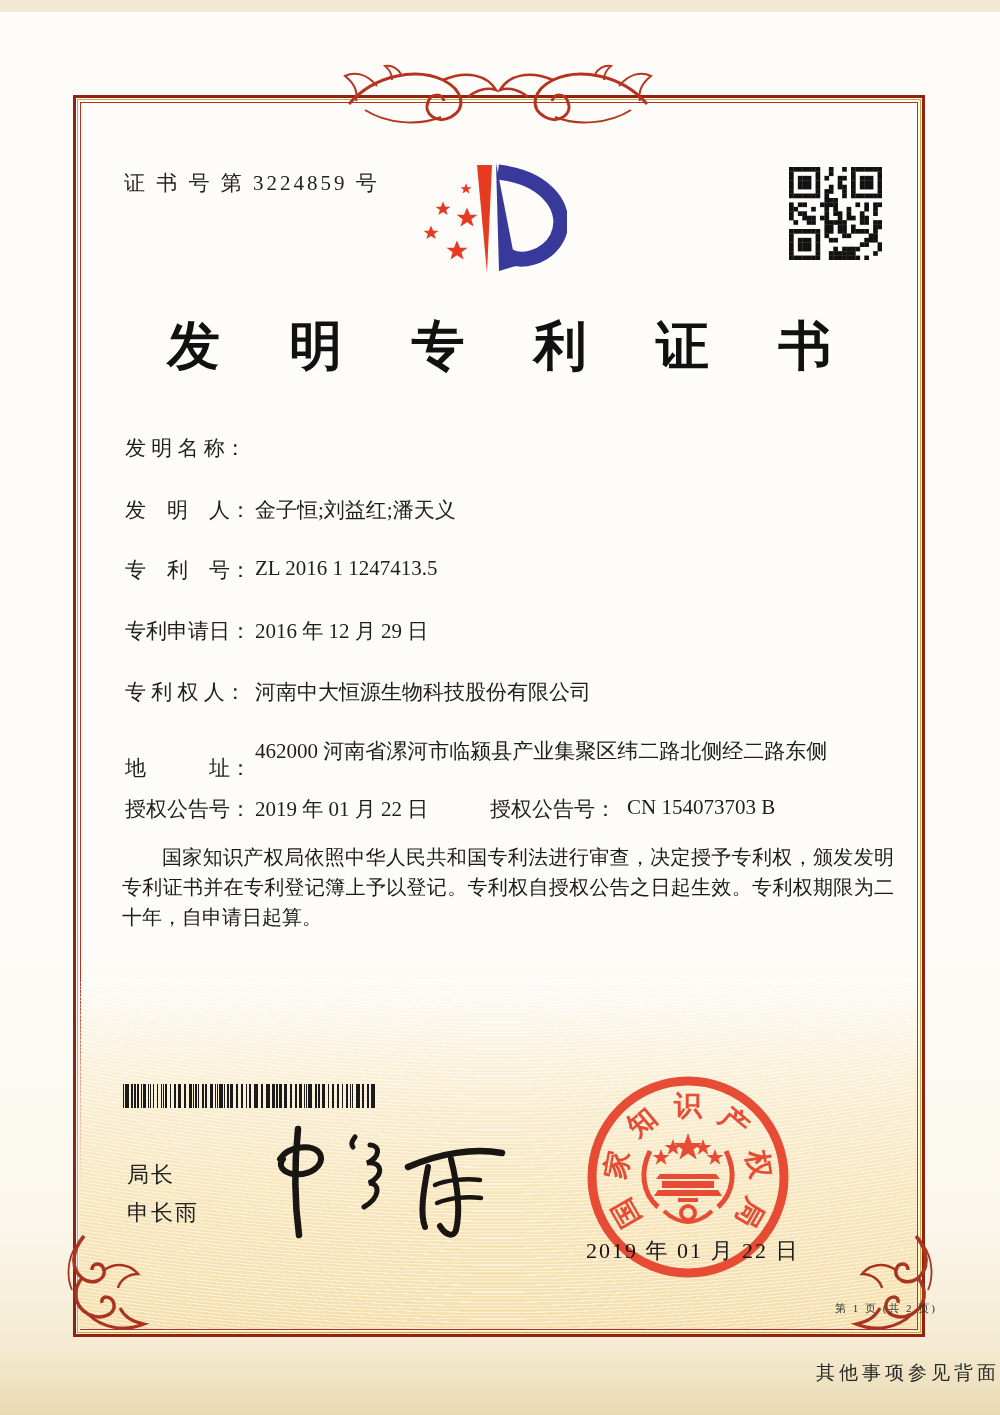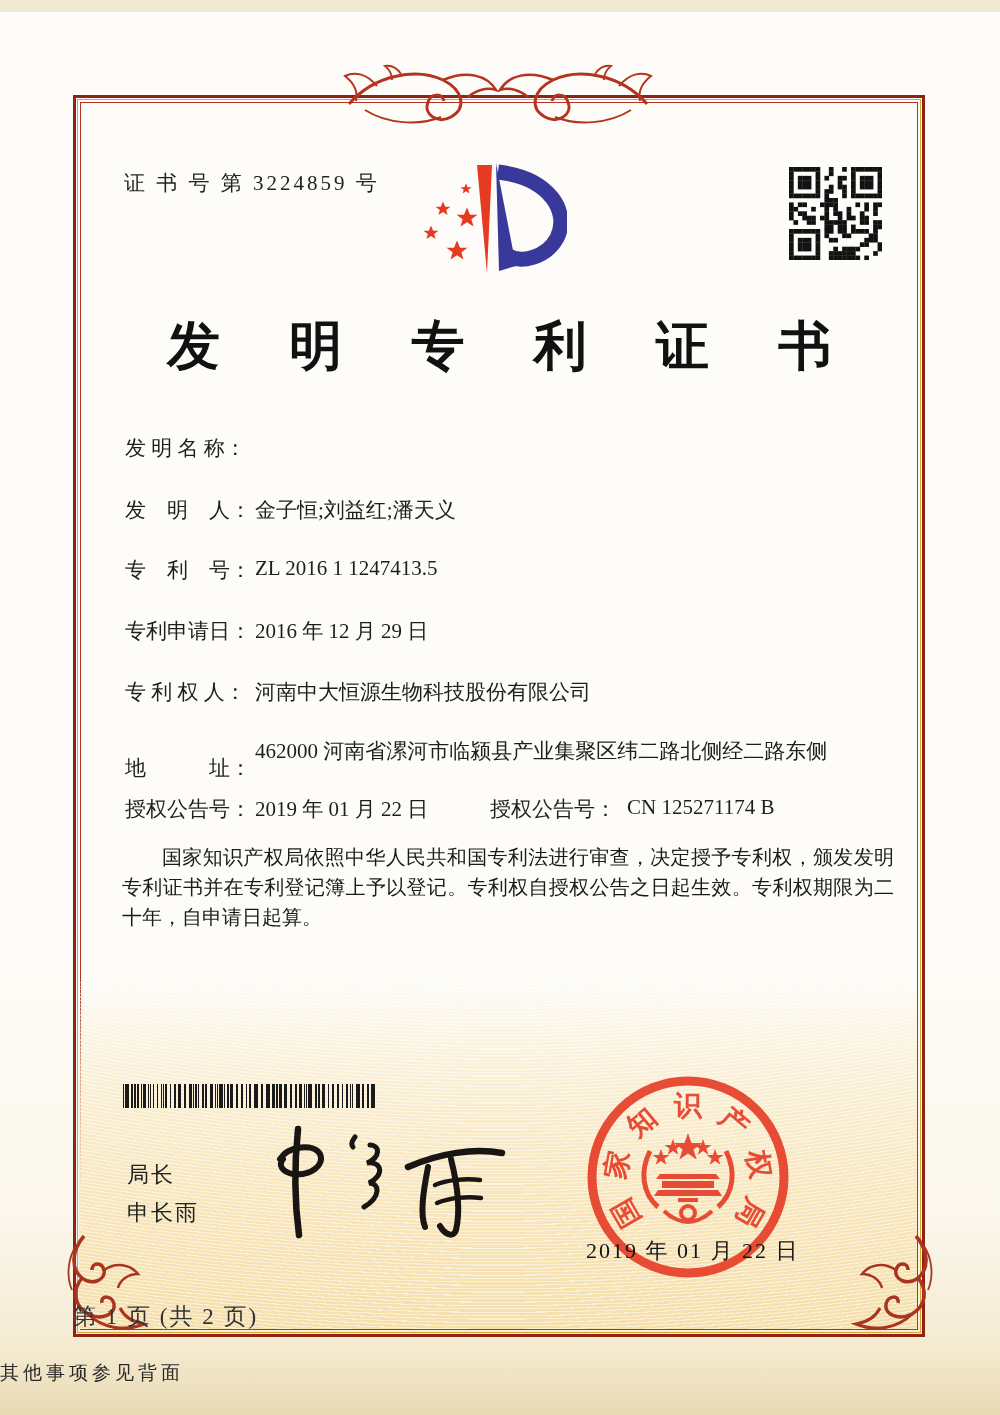--- a/index.html
+++ b/index.html
@@ -25,22 +25,22 @@
   .title{left:73px;top:311px;width:852px;text-align:center;font-size:53px;font-weight:bold;
          letter-spacing:28px;text-indent:28px;color:#111;white-space:nowrap;}
   .f-label{position:absolute;left:125px;font-size:21px;color:#1e1e1e;}
   .f-value{position:absolute;left:255px;font-size:21px;color:#1e1e1e;}
   .f-wrap{white-space:normal;width:612px;line-height:29px;}
   .body-text{position:absolute;left:122px;top:842px;width:772px;font-size:20px;line-height:30px;
              text-align:justify;color:#1a1a1a;}
   .body-text p{margin:0;text-indent:2em;}
   .director{position:absolute;left:127px;font-size:22px;letter-spacing:2px;color:#222;font-family:Liberation Mono, monospace;}
   .seal-date{position:absolute;left:586px;top:1236px;font-size:22px;letter-spacing:2px;color:#151515;z-index:6;}
-  .page-info{position:absolute;left:73px;top:1301px;width:864px;text-align:left;font-size:23px;letter-spacing:2px;color:#333;}
-  .back-note{position:absolute;left:0;top:1360px;width:1000px;text-align:left;font-size:19px;letter-spacing:4px;color:#2a2a2a;}
+  .page-info{position:absolute;left:73px;top:1301px;width:864px;text-align:right;font-size:11px;letter-spacing:2px;color:#333;}
+  .back-note{position:absolute;left:0;top:1360px;width:1000px;text-align:right;font-size:19px;letter-spacing:4px;color:#2a2a2a;}
   svg{display:block;}
   .abs{position:absolute;}
 </style>
 </head>
 <body>
 
 <div class="page">
   <div class="edge-top"></div>
 
   <div class="frame">
@@ -336,21 +336,21 @@
 
   <span class="f-label" style="top:678px">专 利 权 人：</span>
   <span class="f-value" style="top:678px">河南中大恒源生物科技股份有限公司</span>
 
   <span class="f-label" style="top:754px">地　　　址：</span>
   <span class="f-value f-wrap" style="top:737px">462000 河南省漯河市临颍县产业集聚区纬二路北侧经二路东侧</span>
 
   <span class="f-label" style="top:795px">授权公告号：</span>
   <span class="f-value" style="top:795px">2019 年 01 月 22 日</span>
   <span class="f-label" style="left:490px;top:795px">授权公告号：</span>
-  <span class="f-value" style="left:627px;top:795px">CN 125271174 B</span>
+  <span class="f-value" style="left:627px;top:795px">CN 154073703 B</span>
 
   <div class="body-text">
     <p>国家知识产权局依照中华人民共和国专利法进行审查，决定授予专利权，颁发发明专利证书并在专利登记簿上予以登记。专利权自授权公告之日起生效。专利权期限为二十年，自申请日起算。</p>
   </div>
 
   <svg id="barcode" class="abs" style="left:123px;top:1084px" width="255" height="24" viewBox="0 0 255 24">
       <rect x="0" y="0" width="1" height="24" fill="#1a1a1a"></rect>
       <rect x="2" y="0" width="4" height="24" fill="#1a1a1a"></rect>
       <rect x="8" y="0" width="2" height="24" fill="#1a1a1a"></rect>
       <rect x="11" y="0" width="2" height="24" fill="#1a1a1a"></rect>

